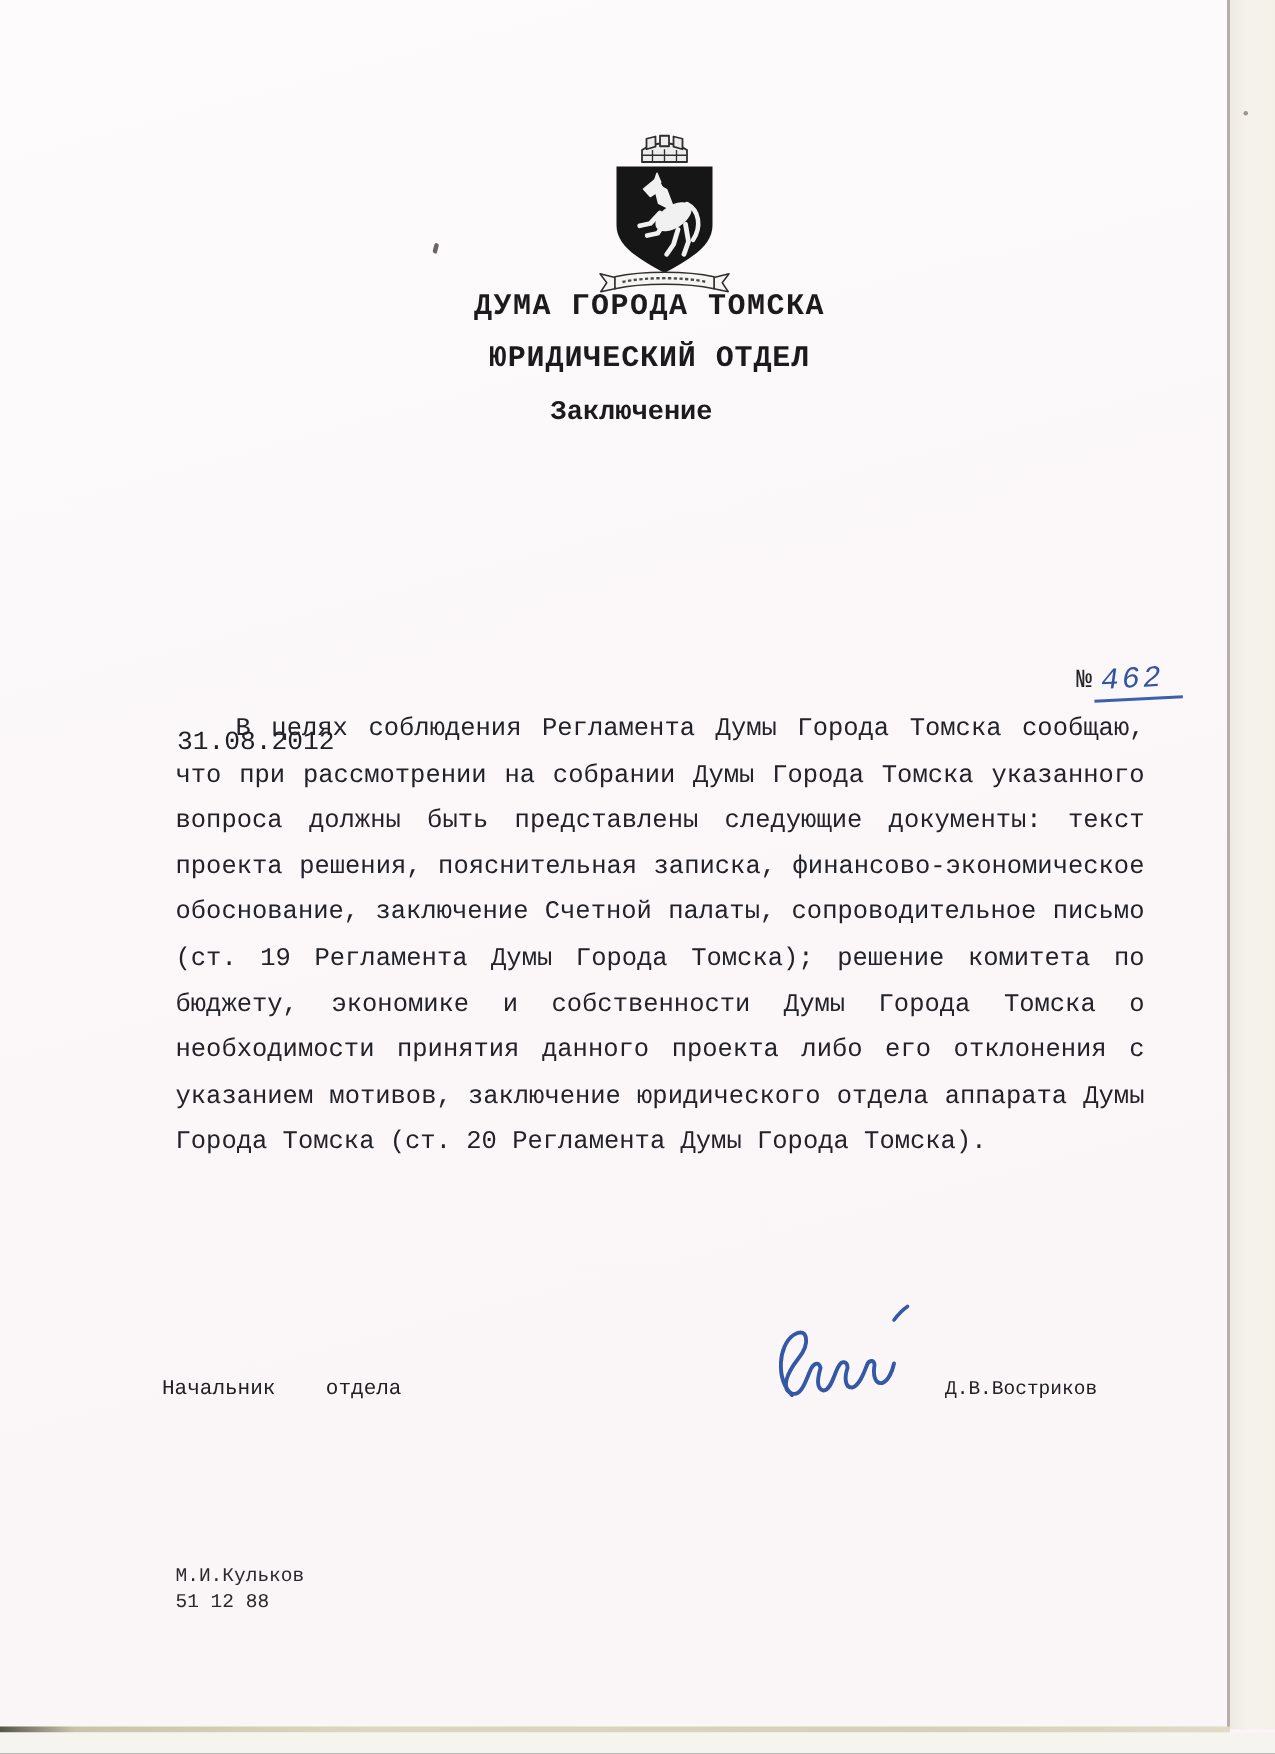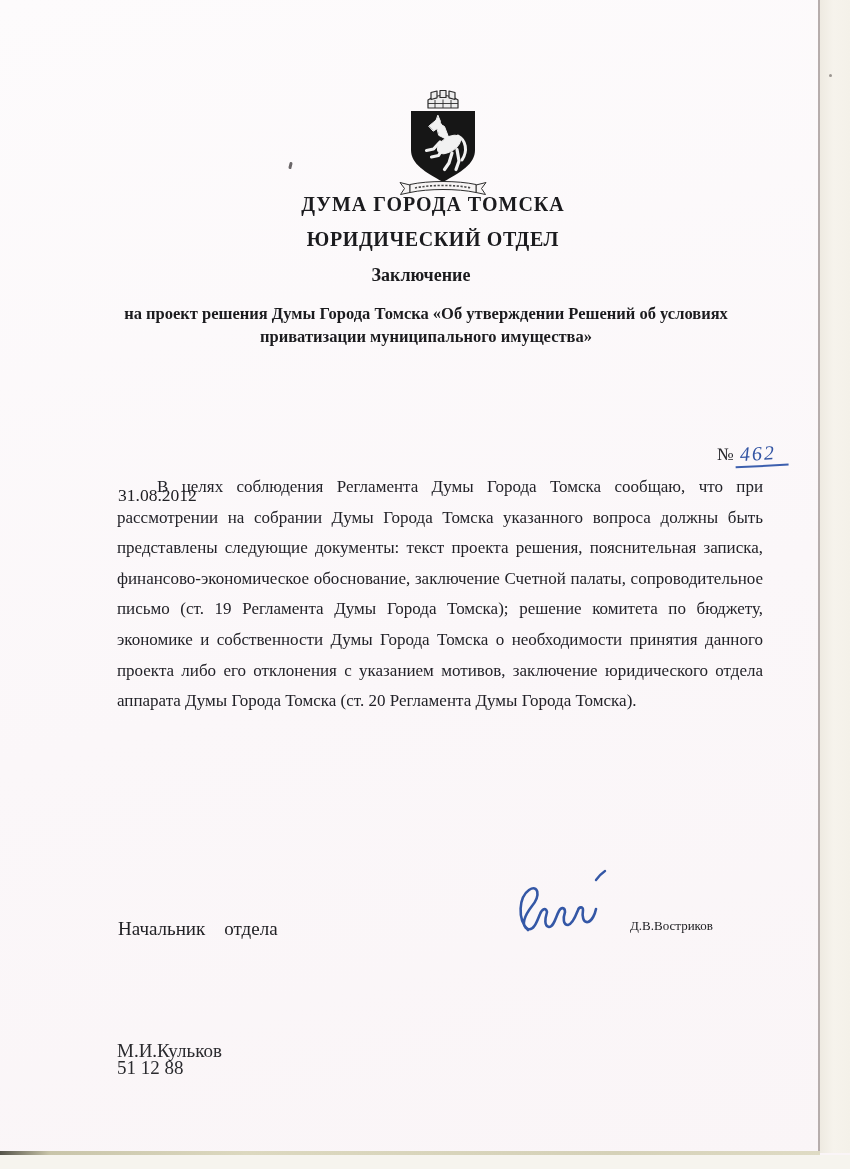--- a/index.html
+++ b/index.html
@@ -1,19 +1,19 @@
 <!DOCTYPE html>
 <html><head>
 <meta charset="utf-8">
 <style>
   html,body{margin:0;padding:0;background:#9a9a9a;}
   .page{
     position:relative;width:850px;height:1169px;overflow:hidden;
     background:linear-gradient(165deg,#fdfbfc 0%,#fbf7f9 55%,#faf5f7 100%);
-    font-family:Liberation Serif, serif;color:#212125;
+    font-family:Liberation Mono, monospace;color:#212125;
   }
   
   .edge-right-strip{position:absolute;top:0;left:820px;width:30px;height:1153px;
     background:linear-gradient(90deg,#eeeae1,#f6f3ec 45%,#f4f1e9);}
   .edge-right-line{position:absolute;top:0;left:818px;width:2px;height:1153px;background:#b6adac;}
   .edge-bottom-line{position:absolute;top:1151px;left:0;width:820px;height:4px;
     background:linear-gradient(90deg,#55544a,#c8c4a9 6%,#dcd8bf 30%,#d5d1b8 75%,#dfdbc4);}
   .edge-bottom-below{position:absolute;top:1155px;left:0;width:850px;height:14px;background:#f6f4ee;}
   .speck{position:absolute;left:289px;top:162px;width:3px;height:7px;background:#6a6668;
     border-radius:2px 2px 1px 2px;transform:rotate(14deg);}
@@ -34,25 +34,25 @@
   .number{position:absolute;right:0;top:0;white-space:nowrap;}
   .number-label{font-size:17.5px;color:#26262b;}
   .number-value{display:inline-block;font-style:italic;color:#3254a3;font-size:20px;
     letter-spacing:2px;transform:rotate(-3deg);padding:0 12px 0 5px;
     border-bottom:2px solid #3c5fae;margin-left:1px;}
 
   .body-text{position:absolute;top:472px;left:117px;width:646px;
     font-size:17px;line-height:30.6px;text-align:justify;color:#222228;}
   .body-text p{margin:0;text-indent:40px;}
 
-  .sig-role{position:absolute;left:118px;top:918px;font-size:19px;white-space:pre;}
+  .sig-role{position:absolute;left:108px;top:918px;font-size:14px;white-space:pre;}
   .sig-scribble{position:absolute;left:500px;top:864px;width:112px;height:80px;}
   .sig-name{position:absolute;left:630px;top:918px;font-size:13px;}
 
-  .footer{position:absolute;left:117px;top:1043px;font-size:19px;line-height:16.5px;color:#2a2a2e;}
+  .footer{position:absolute;left:117px;top:1043px;font-size:13px;line-height:16.5px;color:#2a2a2e;}
 </style>
 </head>
 <body>
 
 <div class="page">
 
   <div class="edge-right-strip"></div>
   <div class="edge-right-line"></div>
   <div class="edge-bottom-line"></div>
   <div class="edge-bottom-below"></div>
@@ -84,21 +84,20 @@
       <path d="M78,99 L88,96.5 L83.5,102.5 L87.5,108.5 L78,106.5 Z"></path>
       <path d="M12,98.5 C30,94.5 60,94.5 78,98.5 L78,106.5 C60,102.5 30,102.5 12,106.5 Z"></path>
       <path d="M17,102 C32,98.6 58,98.6 73,102" fill="none" stroke="#4a4a4a" stroke-width="1.6" stroke-dasharray="2.2,1.6"></path>
     </g>
   </svg>
 
   <div class="hdr org-name">ДУМА ГОРОДА ТОМСКА</div>
   <div class="hdr dept-name">ЮРИДИЧЕСКИЙ ОТДЕЛ</div>
 
   <div class="doc-title">Заключение</div>
-  <div class="doc-subtitle">на проект решения Думы Города Томска «Об утверждении Решений об условиях приватизации муниципального имущества»</div>
 
   <div class="date-row">
     <span class="date">31.08.2012</span>
     <span class="number">
       <span class="number-label">№</span><span class="number-value">462</span>
     </span>
   </div>
 
   <div class="body-text">
     <p>В целях соблюдения Регламента Думы Города Томска сообщаю, что при рассмотрении на собрании Думы Города Томска указанного вопроса должны быть представлены следующие документы: текст проекта решения, пояснительная записка, финансово-экономическое обоснование, заключение Счетной палаты, сопроводительное письмо (ст. 19 Регламента Думы Города Томска); решение комитета по бюджету, экономике и собственности Думы Города Томска о необходимости принятия данного проекта либо его отклонения с указанием мотивов, заключение юридического отдела аппарата Думы Города Томска (ст. 20 Регламента Думы Города Томска).</p>

